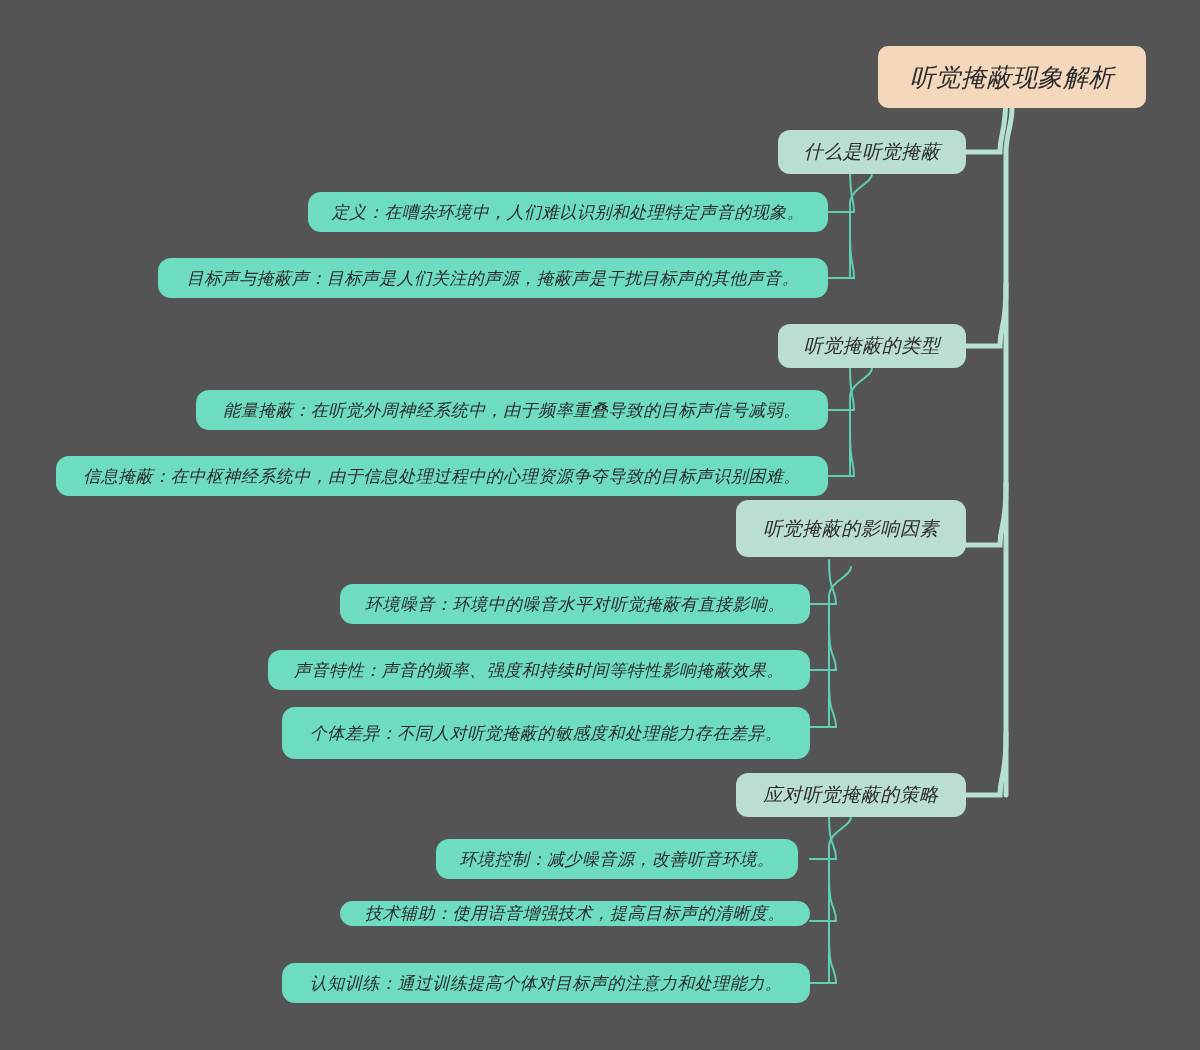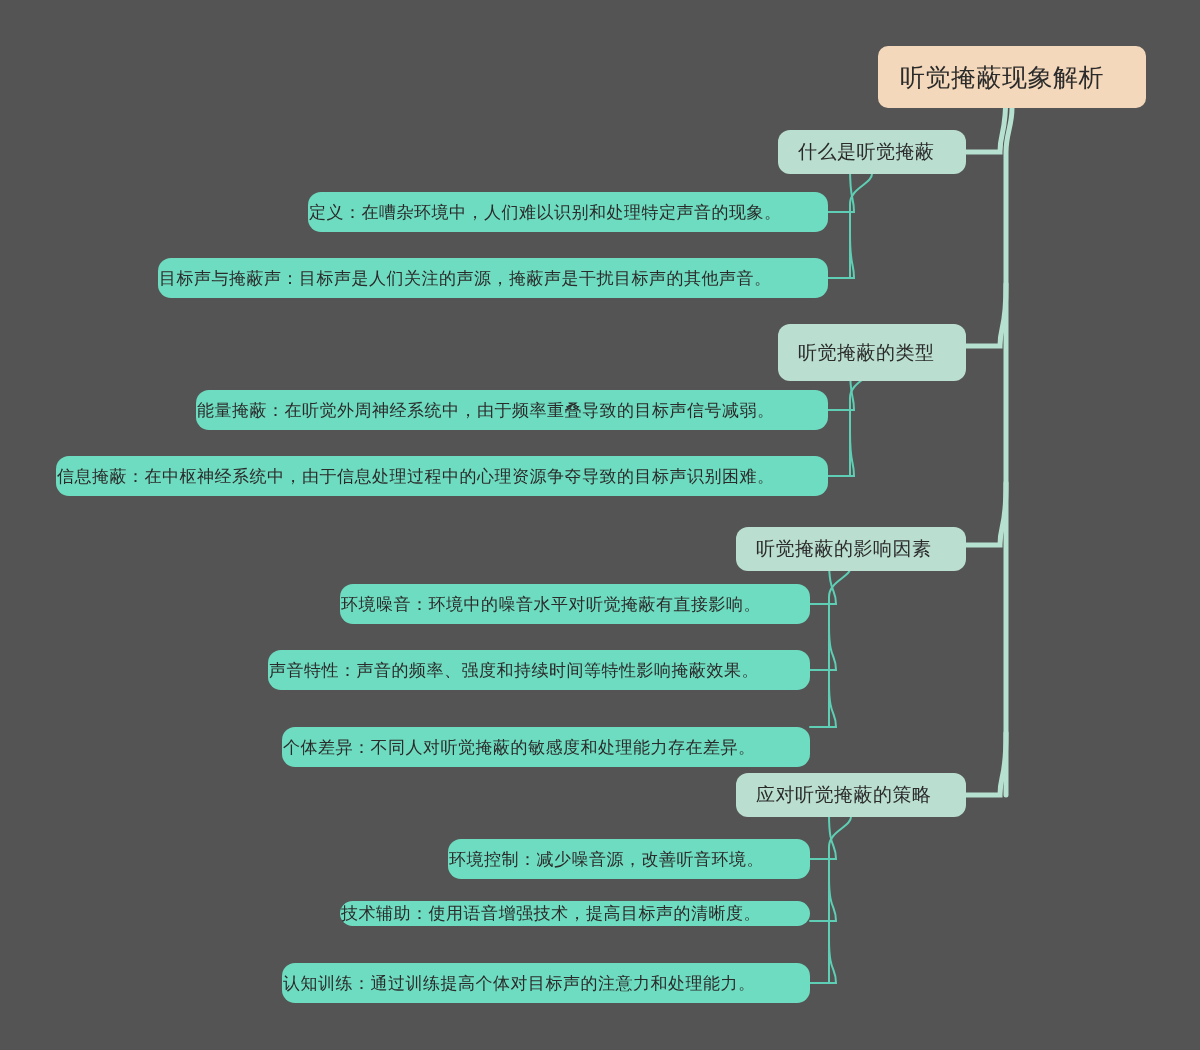--- a/index.html
+++ b/index.html
@@ -27,24 +27,25 @@
     width: 1200px;
     height: 1050px;
     pointer-events: none;
   }
 
   .node {
     position: absolute;
     box-sizing: border-box;
     display: flex;
     align-items: center;
-    justify-content: flex-start;
+    justify-content: center;
     white-space: nowrap;
     color: #2b2b2b;
     letter-spacing: 0.5px;
+    font-style: italic;
   }
 
   .node-root {
     background: #f4d8bb;
     border-radius: 10px;
     font-size: 25px;
     height: 62px;
     padding: 0 22px;
   }
 
@@ -94,45 +95,45 @@
     </div>
     <div class="node node-branch" style="left: 778px; top: 130px; width: 188px; height: 44px;">
       <span>什么是听觉掩蔽</span>
     </div>
     <div class="node node-leaf" style="left: 308px; top: 192px; width: 520px; height: 40px;">
       <span>定义：在嘈杂环境中，人们难以识别和处理特定声音的现象。</span>
     </div>
     <div class="node node-leaf" style="left: 158px; top: 258px; width: 670px; height: 40px;">
       <span>目标声与掩蔽声：目标声是人们关注的声源，掩蔽声是干扰目标声的其他声音。</span>
     </div>
-    <div class="node node-branch" style="left: 778px; top: 324px; width: 188px; height: 57px;">
+    <div class="node node-branch" style="left: 778px; top: 324px; width: 188px; height: 44px;">
       <span>听觉掩蔽的类型</span>
     </div>
     <div class="node node-leaf" style="left: 196px; top: 390px; width: 632px; height: 40px;">
       <span>能量掩蔽：在听觉外周神经系统中，由于频率重叠导致的目标声信号减弱。</span>
     </div>
     <div class="node node-leaf" style="left: 56px; top: 456px; width: 772px; height: 40px;">
       <span>信息掩蔽：在中枢神经系统中，由于信息处理过程中的心理资源争夺导致的目标声识别困难。</span>
     </div>
-    <div class="node node-branch" style="left: 736px; top: 527px; width: 230px; height: 44px;">
+    <div class="node node-branch" style="left: 736px; top: 500px; width: 230px; height: 57px;">
       <span>听觉掩蔽的影响因素</span>
     </div>
     <div class="node node-leaf" style="left: 340px; top: 584px; width: 470px; height: 40px;">
       <span>环境噪音：环境中的噪音水平对听觉掩蔽有直接影响。</span>
     </div>
     <div class="node node-leaf" style="left: 268px; top: 650px; width: 542px; height: 40px;">
       <span>声音特性：声音的频率、强度和持续时间等特性影响掩蔽效果。</span>
     </div>
-    <div class="node node-leaf" style="left: 282px; top: 707px; width: 528px; height: 40px; margin-top: 20px;">
+    <div class="node node-leaf" style="left: 282px; top: 707px; width: 528px; height: 52px;">
       <span>个体差异：不同人对听觉掩蔽的敏感度和处理能力存在差异。</span>
     </div>
     <div class="node node-branch" style="left: 736px; top: 773px; width: 230px; height: 44px;">
       <span>应对听觉掩蔽的策略</span>
     </div>
-    <div class="node node-leaf" style="left: 448px; top: 839px; width: 362px; height: 40px;">
+    <div class="node node-leaf" style="left: 436px; top: 839px; width: 362px; height: 40px;">
       <span>环境控制：减少噪音源，改善听音环境。</span>
     </div>
     <div class="node node-leaf" style="left: 340px; top: 901px; width: 470px; height: 25px;">
       <span>技术辅助：使用语音增强技术，提高目标声的清晰度。</span>
     </div>
     <div class="node node-leaf" style="left: 282px; top: 963px; width: 528px; height: 40px;">
       <span>认知训练：通过训练提高个体对目标声的注意力和处理能力。</span>
     </div>
   </div>
 

